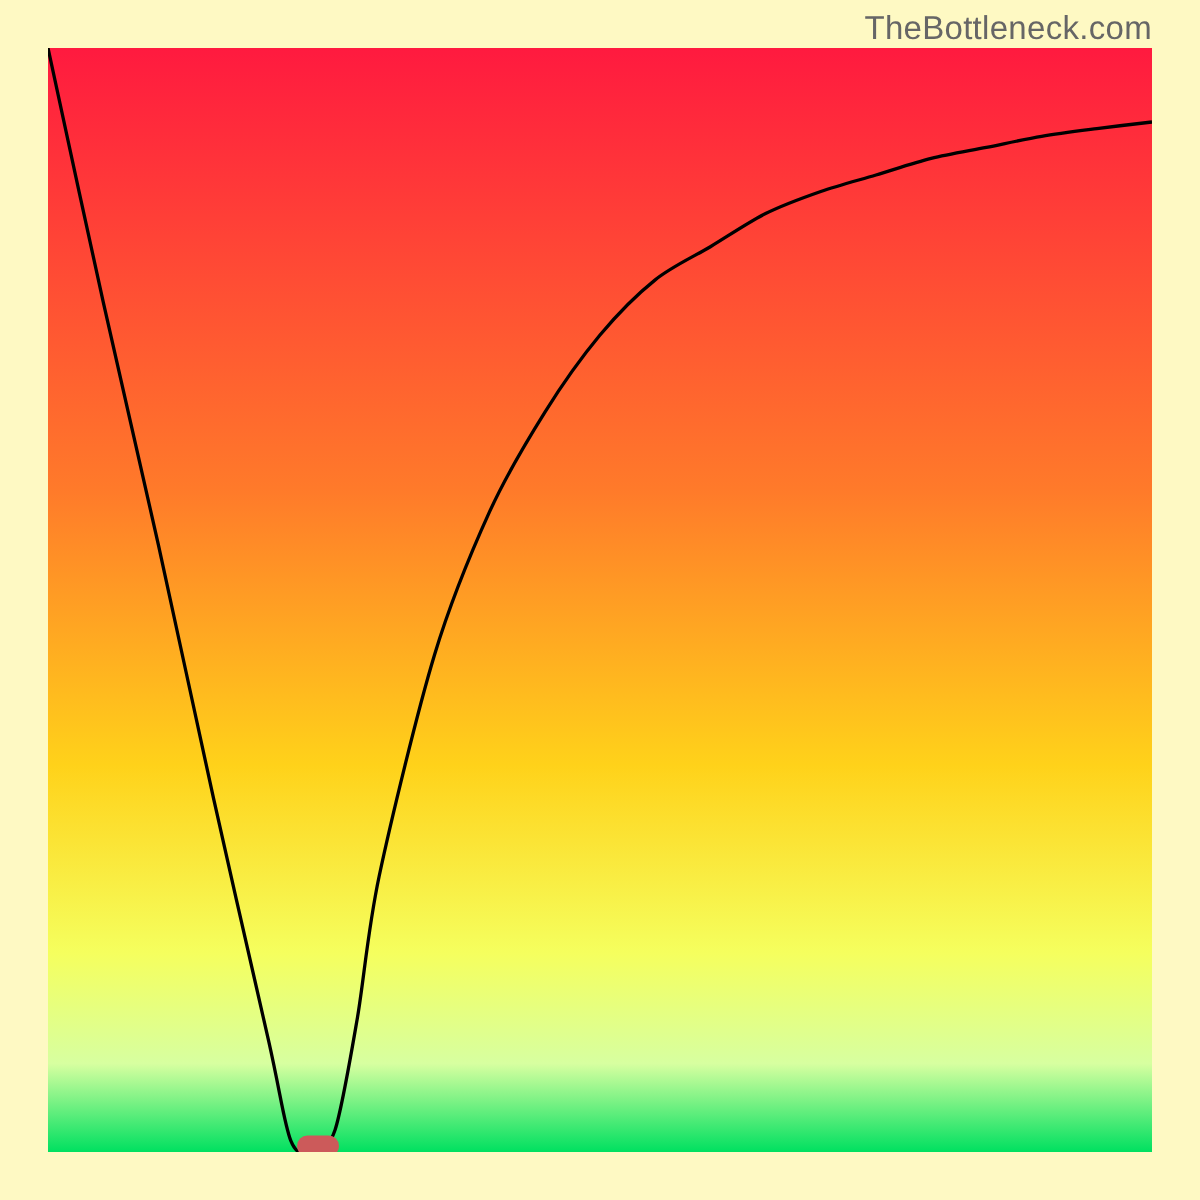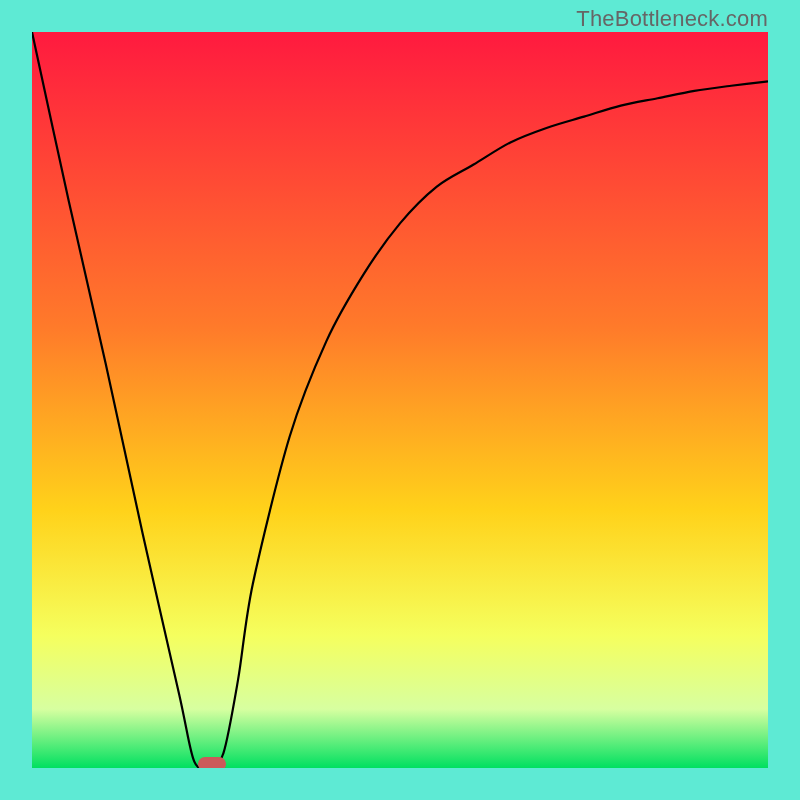--- a/index.html
+++ b/index.html
@@ -8,21 +8,21 @@
     width: 800px;
     height: 800px;
     overflow: hidden;
     background: #000;
     font-family: Arial, Helvetica, sans-serif;
   }
   .frame {
     position: relative;
     width: 800px;
     height: 800px;
-    background: #5eead4;
+    background: #fef9c3;
   }
   .plot-area {
     position: absolute;
     left: 32px;
     top: 32px;
     width: 736px;
     height: 736px;
     overflow: hidden;
   }
   .gradient-bg {

